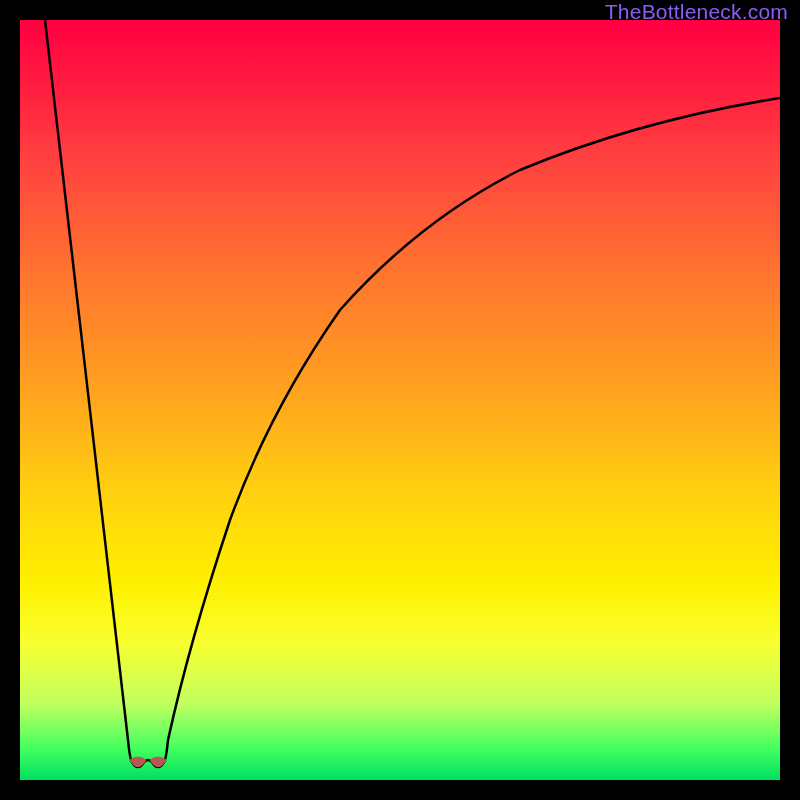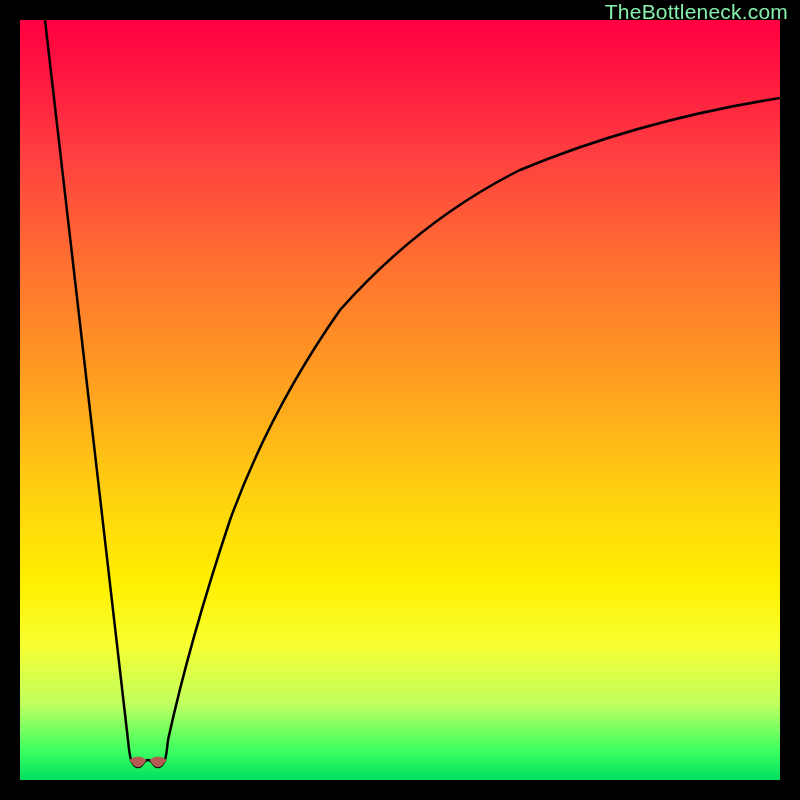--- a/index.html
+++ b/index.html
@@ -44,21 +44,21 @@
     position: absolute;
     left: 0;
     top: 0;
     width: 760px;
     height: 760px;
   }
   .watermark {
     position: absolute;
     top: 0px;
     right: 12px;
-    color: #86efac;
+    color: #8b5cf6;
     font-size: 21px;
     font-weight: 500;
     letter-spacing: 0.2px;
     user-select: none;
   }
 </style>
 </head>
 <body>
 
 <div class="watermark">TheBottleneck.com</div>

